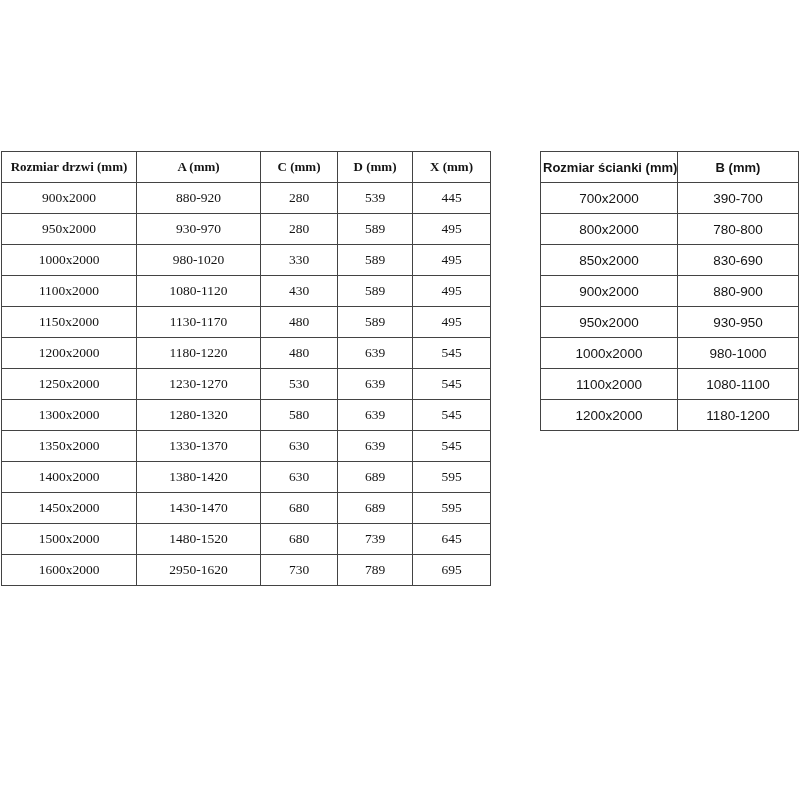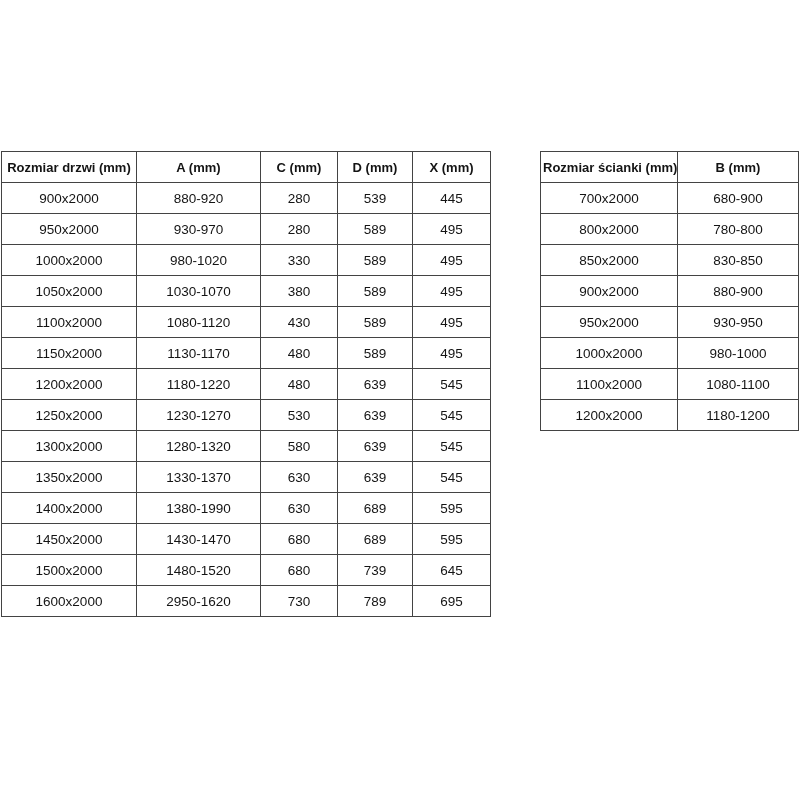--- a/index.html
+++ b/index.html
@@ -21,21 +21,21 @@
     text-align: center;
     vertical-align: middle;
     height: 31px;
     color: #141414;
     white-space: nowrap;
     overflow: hidden;
     padding: 0 2px;
   }
   th { font-weight: bold; font-size: 13px; }
   td { font-weight: normal; font-size: 13.5px; }
-  #door-table { left: 1px; top: 151px; width: 489px; }
+  #door-table { left: 1px; top: 151px; width: 489px; font-family: Liberation Serif, serif; }
   #wall-table { left: 540px; top: 151px; width: 258px; border-radius: 7px; }
 </style>
 </head>
 <body>
 
 <table id="door-table">
     <colgroup>
       <col style="width: 135px;">
       <col style="width: 124px;">
       <col style="width: 77px;">
@@ -63,27 +63,20 @@
         <td>950x2000</td>
         <td>930-970</td>
         <td>280</td>
         <td>589</td>
         <td>495</td>
       </tr>
       <tr>
         <td>1000x2000</td>
         <td>980-1020</td>
         <td>330</td>
-        <td>589</td>
-        <td>495</td>
-      </tr>
-      <tr>
-        <td>1050x2000</td>
-        <td>1030-1070</td>
-        <td>380</td>
         <td>589</td>
         <td>495</td>
       </tr>
       <tr>
         <td>1100x2000</td>
         <td>1080-1120</td>
         <td>430</td>
         <td>589</td>
         <td>495</td>
       </tr>
@@ -117,21 +110,21 @@
       </tr>
       <tr>
         <td>1350x2000</td>
         <td>1330-1370</td>
         <td>630</td>
         <td>639</td>
         <td>545</td>
       </tr>
       <tr>
         <td>1400x2000</td>
-        <td>1380-1990</td>
+        <td>1380-1420</td>
         <td>630</td>
         <td>689</td>
         <td>595</td>
       </tr>
       <tr>
         <td>1450x2000</td>
         <td>1430-1470</td>
         <td>680</td>
         <td>689</td>
         <td>595</td>
@@ -160,29 +153,29 @@
     </colgroup>
     <thead>
       <tr>
         <th>Rozmiar ścianki (mm)</th>
         <th>B (mm)</th>
       </tr>
     </thead>
     <tbody>
       <tr>
         <td>700x2000</td>
-        <td>680-900</td>
+        <td>390-700</td>
       </tr>
       <tr>
         <td>800x2000</td>
         <td>780-800</td>
       </tr>
       <tr>
         <td>850x2000</td>
-        <td>830-850</td>
+        <td>830-690</td>
       </tr>
       <tr>
         <td>900x2000</td>
         <td>880-900</td>
       </tr>
       <tr>
         <td>950x2000</td>
         <td>930-950</td>
       </tr>
       <tr>

